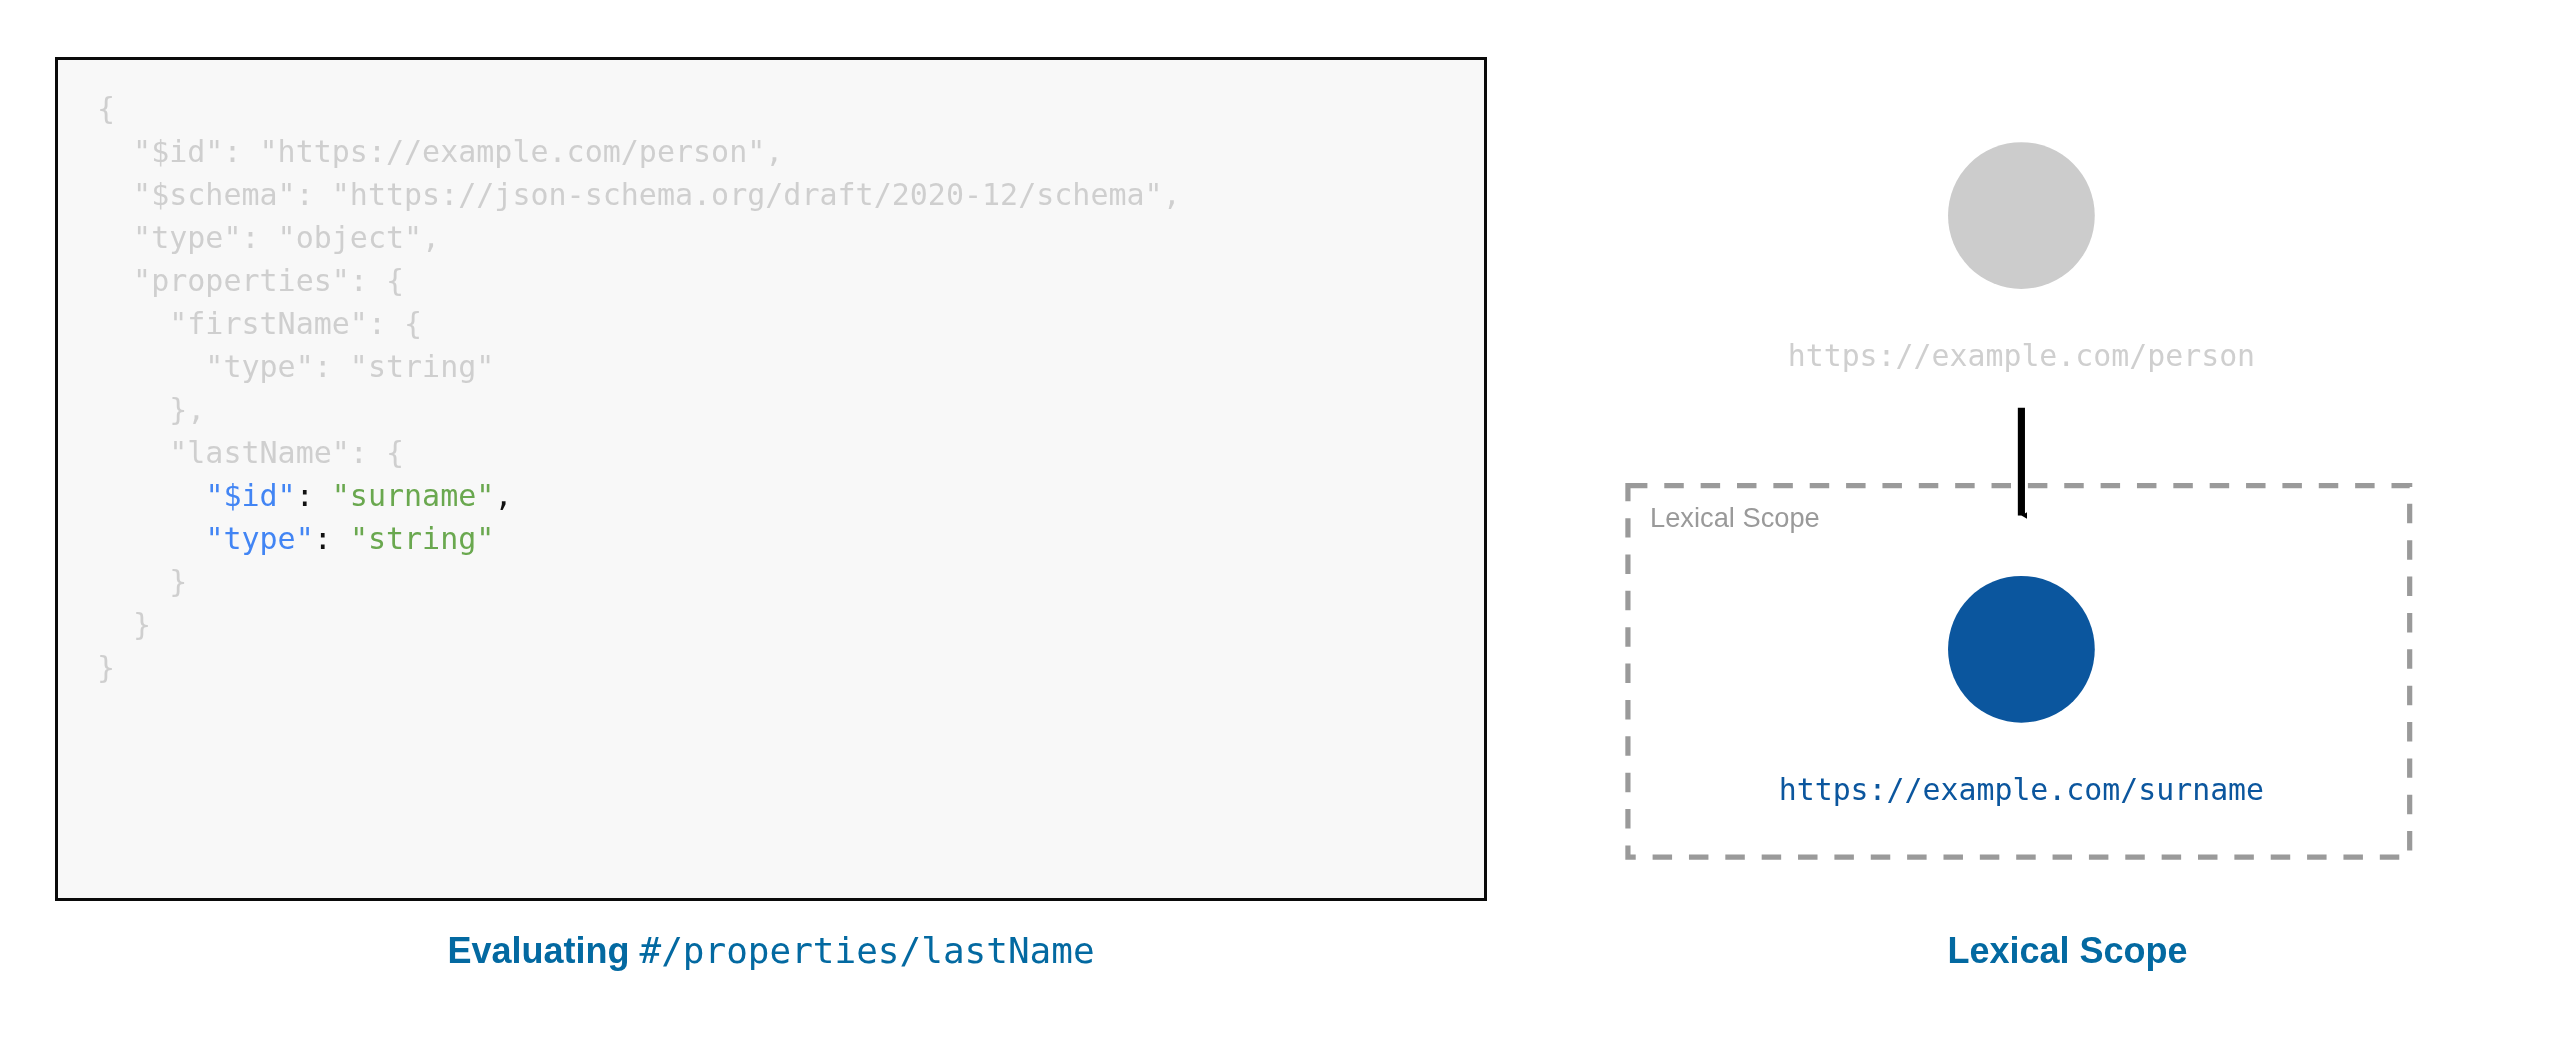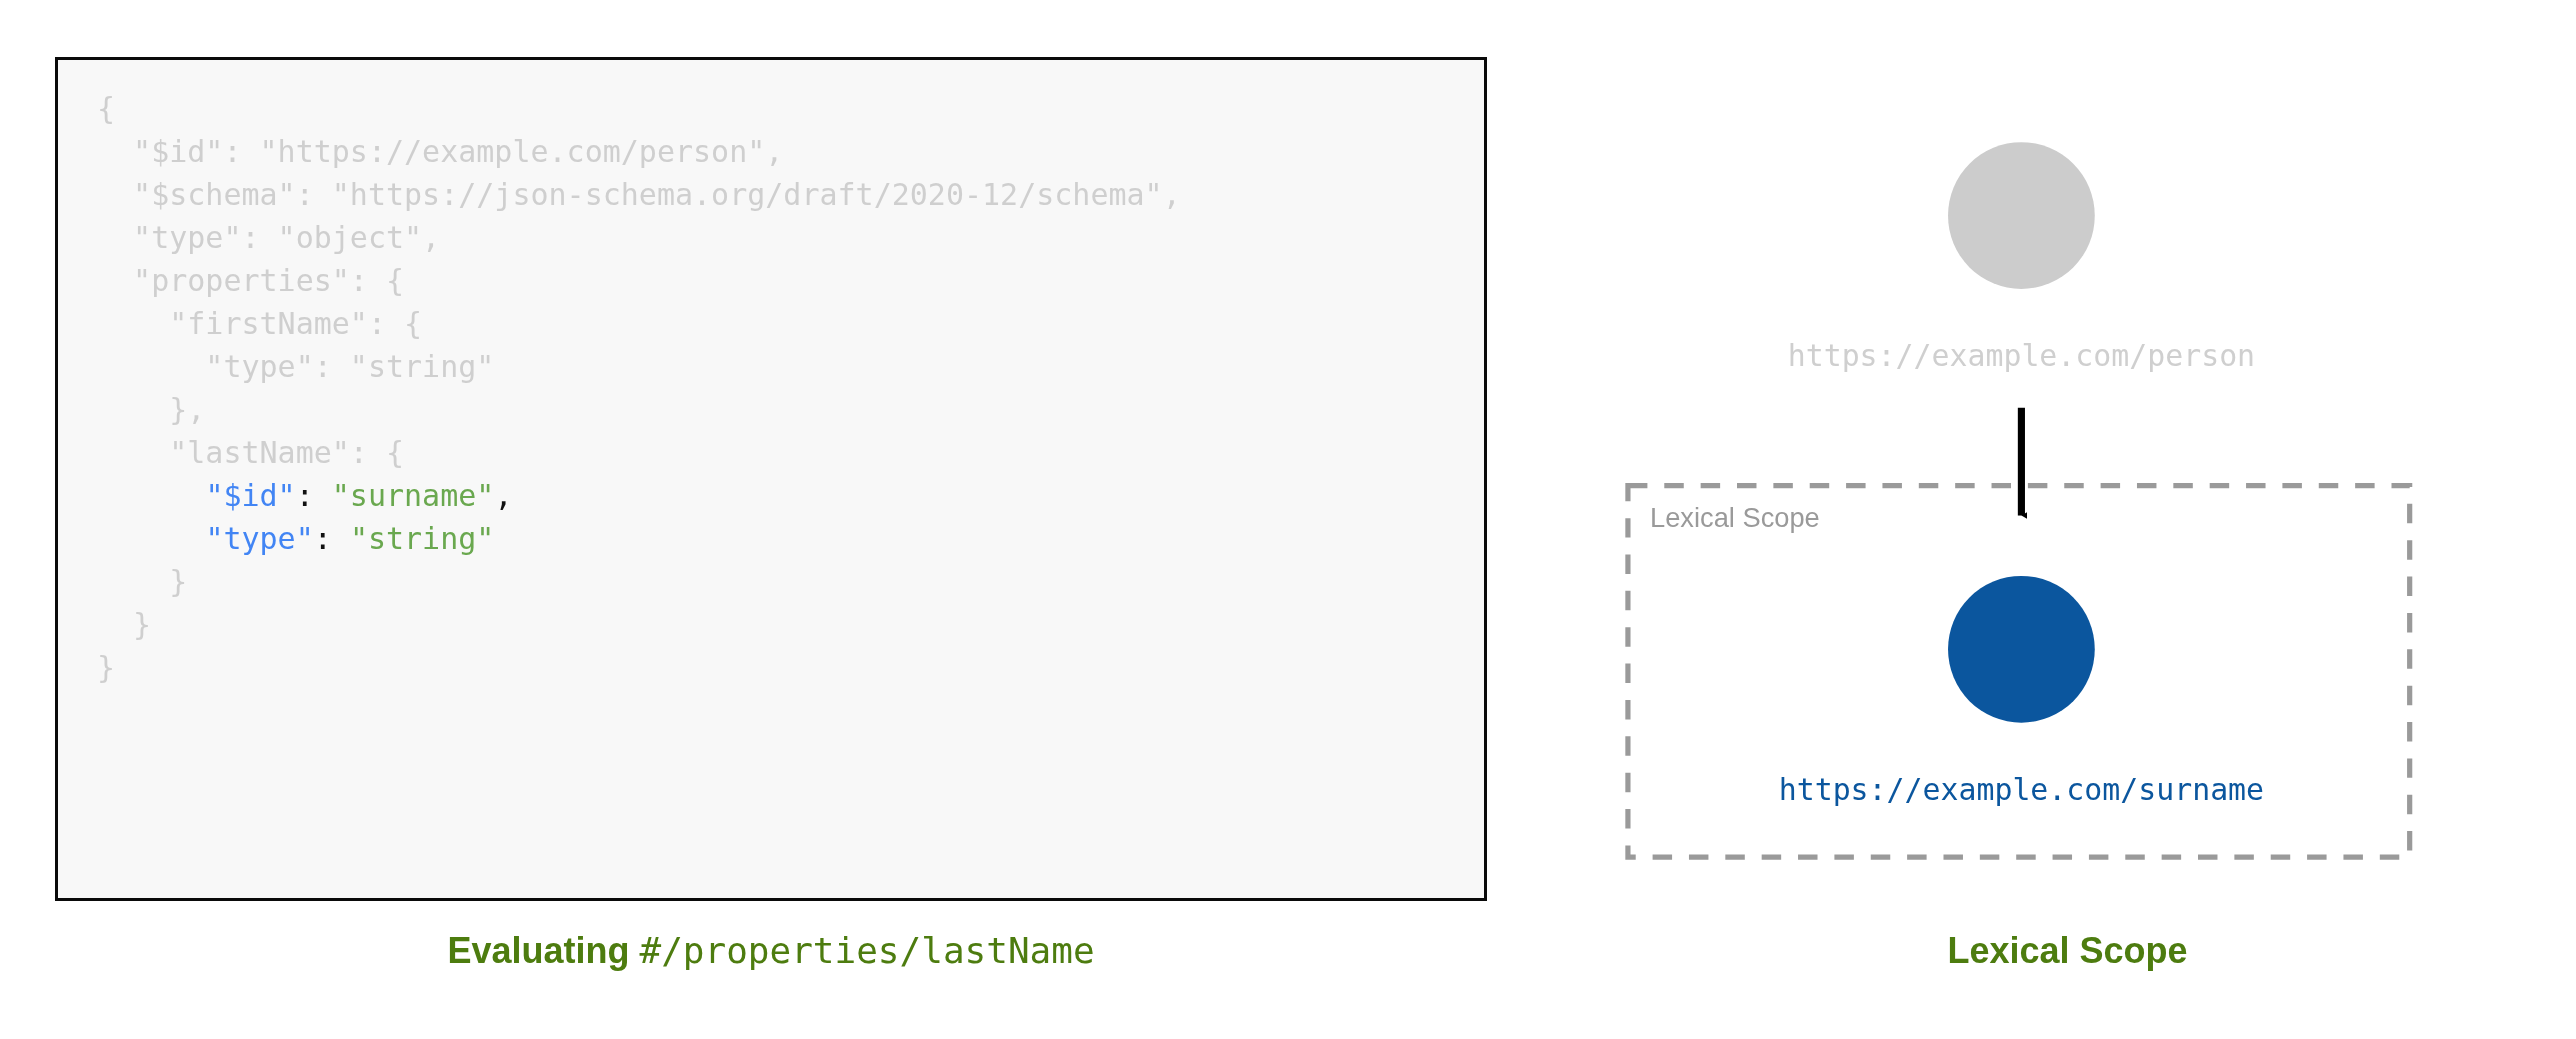--- a/index.html
+++ b/index.html
@@ -65,21 +65,21 @@
   .scope-tag {
     font-family: "Liberation Sans", sans-serif;
     font-size: 42px;
     fill: #9a9a9a;
   }
 
   
   .caption {
     position: absolute;
     font-size: 36px;
-    color: #4d7c0f;
+    color: #0369a1;
     white-space: nowrap;
   }
   #caption-left {
     left: 55px;
     top: 930px;
     width: 1432px;
     text-align: center;
   }
   #caption-right {
     left: 1559px;

